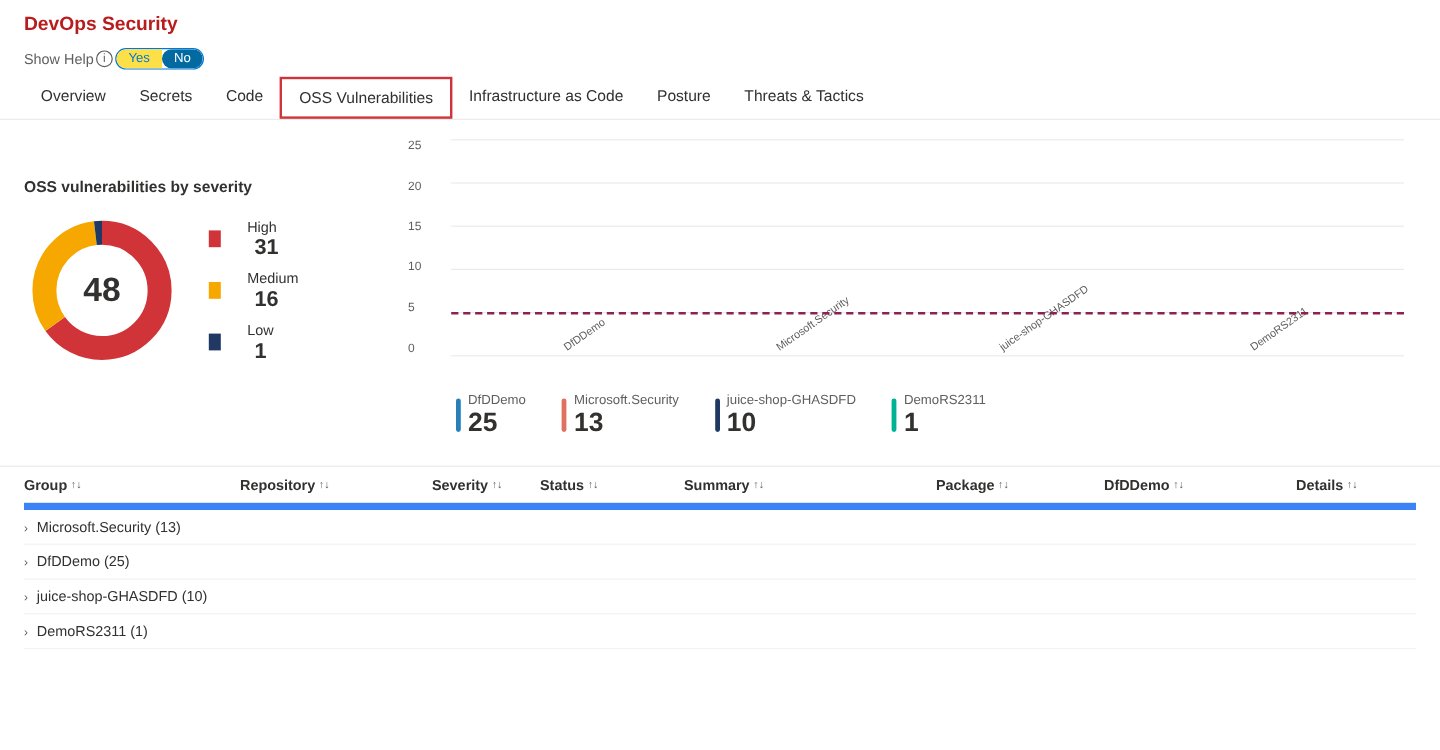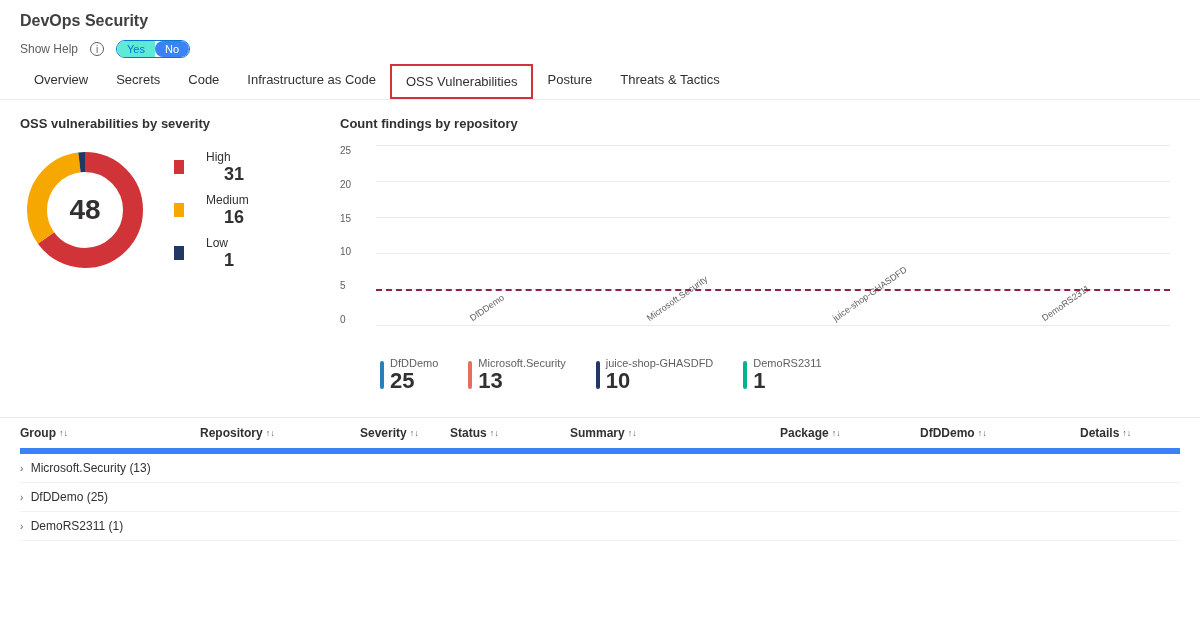--- a/index.html
+++ b/index.html
@@ -1,46 +1,46 @@
 <!DOCTYPE html>
 <html><head>
   <meta charset="utf-8">
   <style>
     * { box-sizing: border-box; margin: 0; padding: 0; }
     body { font-family: 'Segoe UI', Arial, sans-serif; font-size: 13px; color: #323130; background: #fff; }
 
     .app-header { padding: 12px 20px 6px; }
-    .app-title { font-size: 16px; font-weight: 600; color: #404040; }
-
-    .show-help { display: flex; align-items: center; gap: 12px; padding: 4px 20px 6px; font-size: 12px; color: #605e5c; }
+    .app-title { font-size: 16px; font-weight: 600; color: #b91c1c; }
+
+    .show-help { display: flex; align-items: center; gap: 2px; padding: 4px 20px 6px; font-size: 12px; color: #605e5c; }
     .help-icon { display: inline-flex; align-items: center; justify-content: center; width: 14px; height: 14px; border-radius: 50%; border: 1px solid #605e5c; font-size: 10px; cursor: pointer; }
     .toggle { display: flex; border-radius: 12px; overflow: hidden; border: 1px solid #0078d4; font-size: 11px; }
     .toggle-opt { padding: 2px 10px; cursor: pointer; }
-    .toggle-opt.active { background: #3b82f6; color: #fff; border-radius: 10px; }
-    .toggle-opt.inactive { background: #5eead4; color: #0078d4; }
+    .toggle-opt.active { background: #0369a1; color: #fff; border-radius: 10px; }
+    .toggle-opt.inactive { background: #fde047; color: #0078d4; }
 
     .nav-tabs { display: flex; gap: 0; padding: 0 20px; border-bottom: 1px solid #edebe9; }
     .nav-tab { padding: 8px 14px; font-size: 13px; cursor: pointer; color: #323130; border-bottom: 2px solid transparent; white-space: nowrap; }
     .nav-tab.selected-red { border: 2px solid #d13438; border-bottom: 2px solid #d13438; color: #323130; }
 
     .main-content { display: flex; padding: 16px 20px; gap: 0; }
 
     
     .left-section { width: 320px; flex-shrink: 0; }
-    .section-title { font-size: 13px; font-weight: 600; color: #323130; margin-bottom: 14px; }
+    .section-title { font-size: 13px; font-weight: 600; color: #323130; margin-bottom: 14px; margin-top: 32px; }
 
     .donut-container { display: flex; align-items: center; gap: 24px; margin-top: 8px; }
     .donut-chart { position: relative; width: 130px; height: 130px; flex-shrink: 0; }
     .donut-center { position: absolute; top: 50%; left: 50%; transform: translate(-50%, -50%); font-size: 28px; font-weight: 600; color: #323130; }
 
     .legend { display: flex; flex-direction: column; gap: 8px; }
     .legend-item { display: flex; align-items: center; gap: 22px; }
     .legend-color { width: 10px; height: 14px; flex-shrink: 0; }
     .legend-label { font-size: 12px; color: #323130; }
-    .legend-value { font-size: 18px; font-weight: 600; color: #323130; margin-left: 18px; }
+    .legend-value { font-size: 18px; font-weight: 600; color: #323130; margin-left: 6px; }
 
     
     .right-section { flex: 1; }
 
     .summary-stats { display: flex; gap: 30px; margin-top: 12px; padding-left: 40px; }
     .stat-item { display: flex; align-items: center; gap: 6px; }
     .stat-bar-indicator { width: 4px; height: 28px; border-radius: 2px; }
     .stat-info { display: flex; flex-direction: column; }
     .stat-name { font-size: 11px; color: #605e5c; }
     .stat-num { font-size: 22px; font-weight: 600; color: #323130; line-height: 1.1; }
@@ -67,22 +67,22 @@
   <div class="toggle">
     <span class="toggle-opt inactive">Yes</span>
     <span class="toggle-opt active">No</span>
   </div>
 </div>
 
 <div class="nav-tabs">
   <span class="nav-tab">Overview</span>
   <span class="nav-tab">Secrets</span>
   <span class="nav-tab">Code</span>
+  <span class="nav-tab selected-red">OSS Vulnerabilities</span>
   <span class="nav-tab">Infrastructure as Code</span>
-  <span class="nav-tab selected-red">OSS Vulnerabilities</span>
   <span class="nav-tab">Posture</span>
   <span class="nav-tab">Threats &amp; Tactics</span>
 </div>
 
 <div class="main-content">
 
   <div class="left-section">
     <div class="section-title">OSS vulnerabilities by severity</div>
     <div class="donut-container">
       <div class="donut-chart">
@@ -115,21 +115,20 @@
           <div>
             <div class="legend-label">Low</div>
             <div class="legend-value">1</div>
           </div>
         </div>
       </div>
     </div>
   </div>
 
   <div class="right-section">
-    <div class="section-title">Count findings by repository</div>
 
     <div style="position:relative; margin-left:36px; margin-right:10px; height:200px;">
 
       <div style="position:absolute; left:-36px; top:0; bottom:20px; display:flex; flex-direction:column; justify-content:space-between;">
         <span style="font-size:10px;color:#605e5c;">25</span>
         <span style="font-size:10px;color:#605e5c;">20</span>
         <span style="font-size:10px;color:#605e5c;">15</span>
         <span style="font-size:10px;color:#605e5c;">10</span>
         <span style="font-size:10px;color:#605e5c;">5</span>
         <span style="font-size:10px;color:#605e5c;">0</span>
@@ -263,20 +262,33 @@
       <div></div>
       <div></div>
       <div></div>
       <div></div>
       <div></div>
       <div></div>
   </div>
   <div class="table-row-item">
     <div>
       <span class="chevron-icon">›</span>
+      <span>juice-shop-GHASDFD (10)</span>
+    </div>
+    <div></div>
+      <div></div>
+      <div></div>
+      <div></div>
+      <div></div>
+      <div></div>
+      <div></div>
+  </div>
+  <div class="table-row-item">
+    <div>
+      <span class="chevron-icon">›</span>
       <span>DemoRS2311 (1)</span>
     </div>
     <div></div>
       <div></div>
       <div></div>
       <div></div>
       <div></div>
       <div></div>
       <div></div>
   </div>

